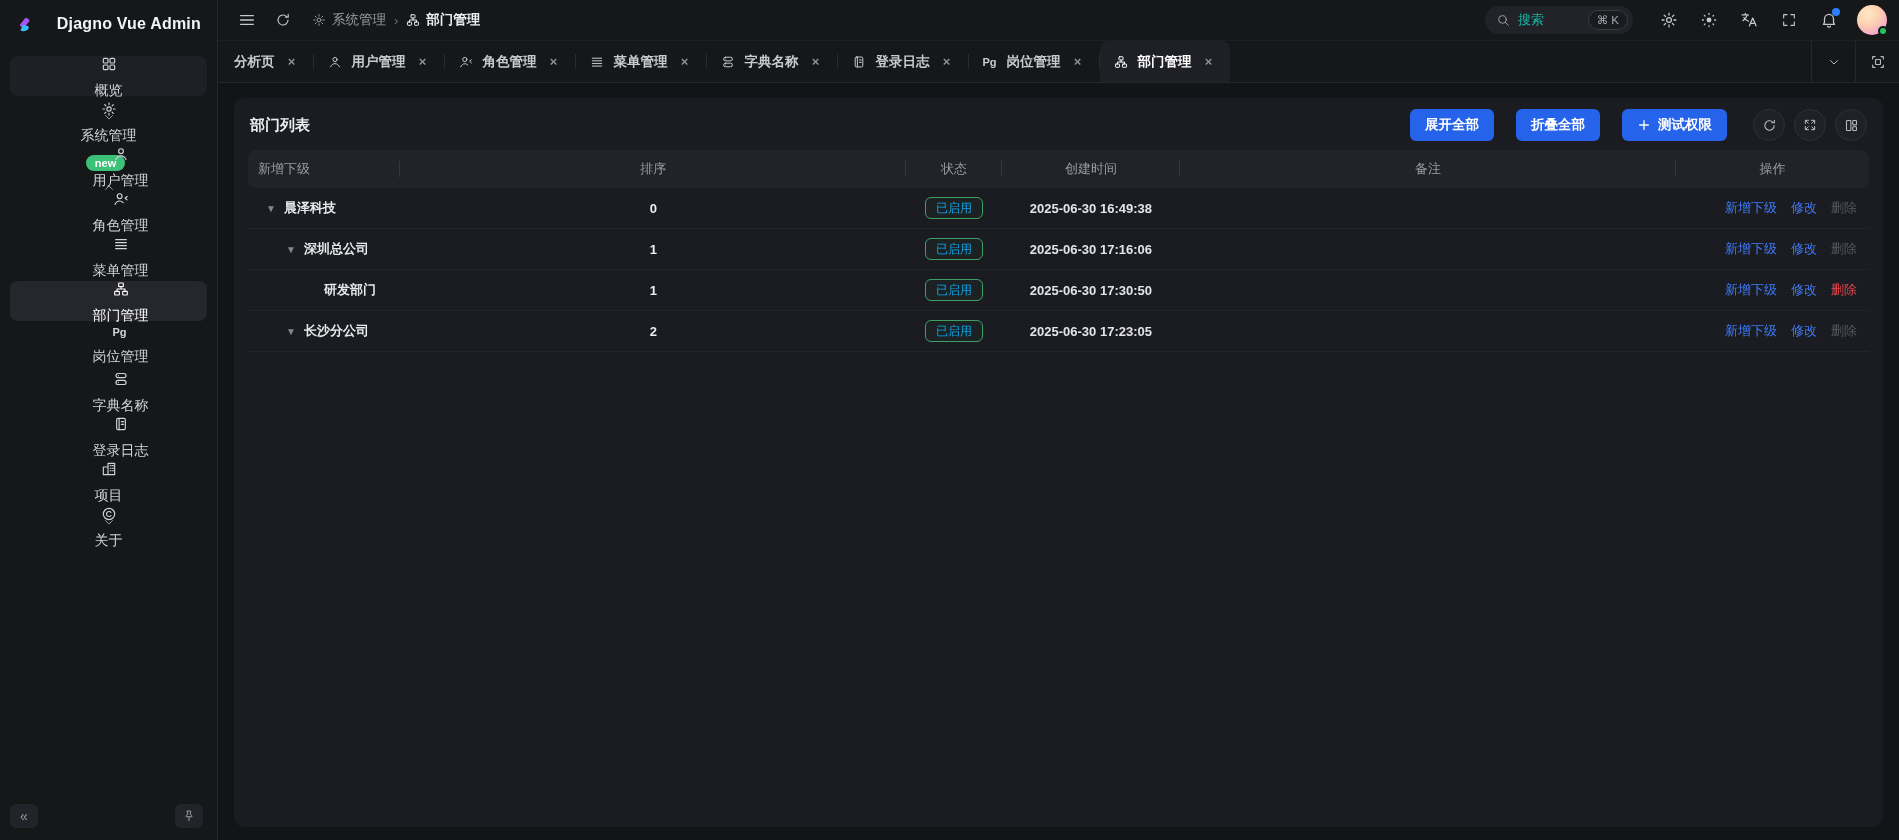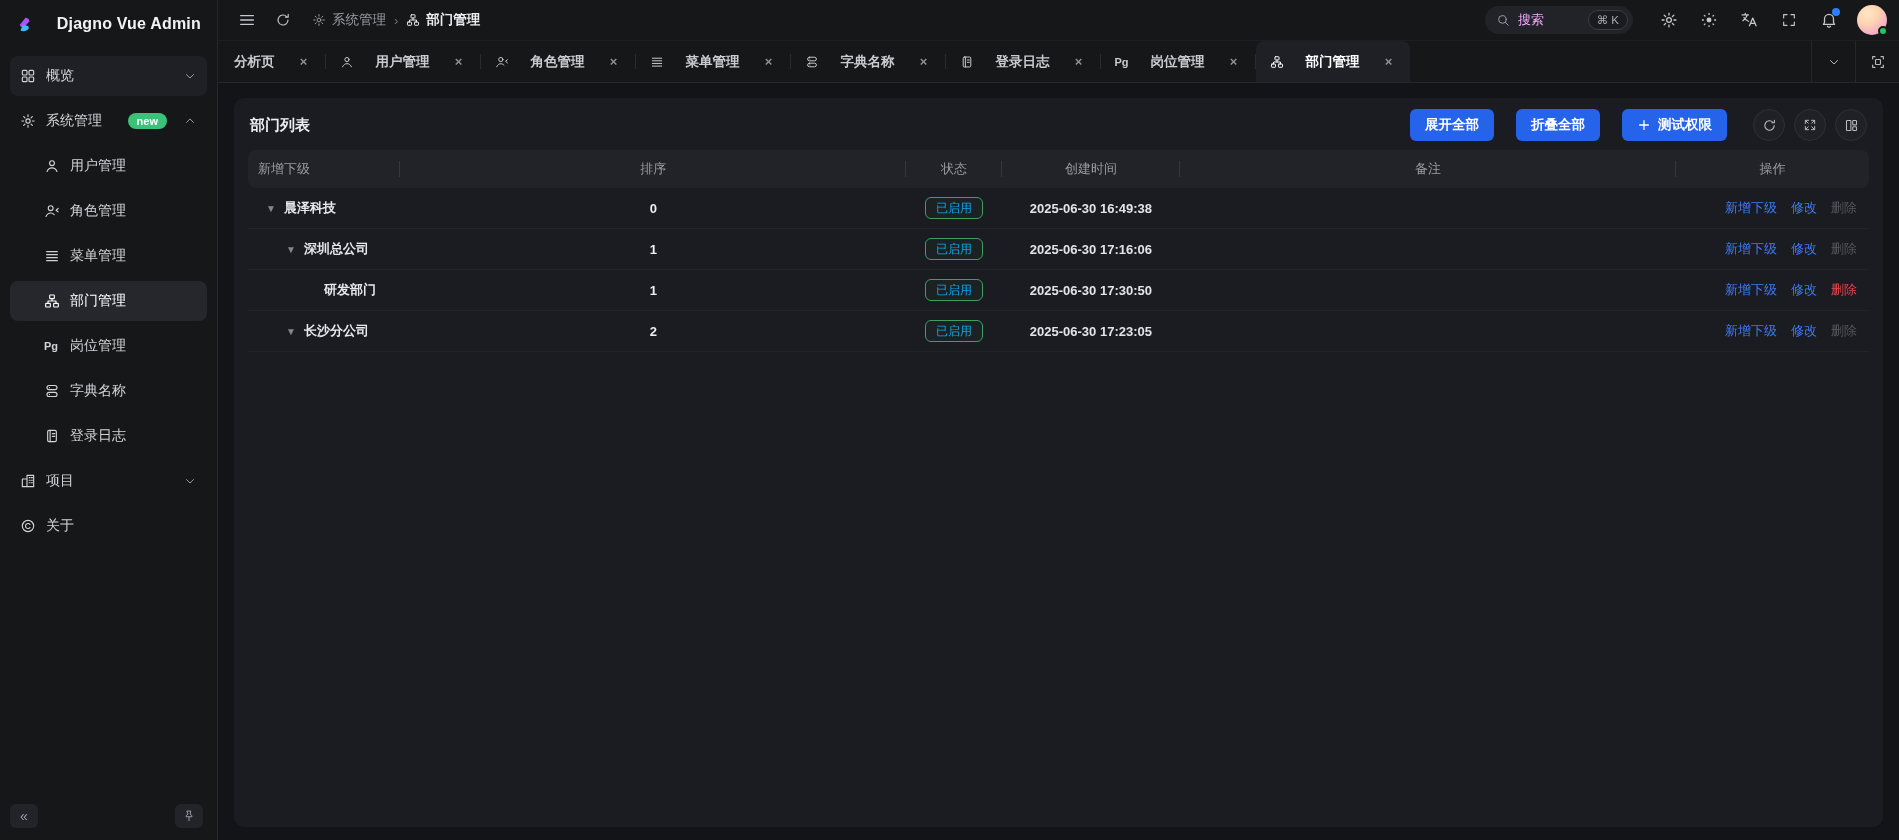--- a/index.html
+++ b/index.html
@@ -13,21 +13,21 @@
   
   .sidebar {
     width:218px; min-width:218px; height:100%; background:#161719;
     border-right:1px solid #26272c; position:relative; display:flex; flex-direction:column;
   }
   .logo { height:44px; display:flex; align-items:center; gap:23px; padding:0 16px; margin-top:2px; }
   .logo-title { font-size:16px; font-weight:700; color:#f2f3f5; letter-spacing:.2px; white-space:nowrap; }
   .side-nav { padding:10px 10px 0; flex:1; overflow:hidden; }
   .side-item {
     height:40px; display:flex; align-items:center; gap:10px; padding:0 10px;
-    border-radius:8px; color:#d3d4d9; cursor:pointer; margin-bottom:5px; font-size:14px;
+    border-radius:8px; color:#d3d4d9; cursor:pointer; margin-bottom:5px; font-size:14px;flex-direction:column;
   }
   .side-item .side-label { flex:1; white-space:nowrap; }
   .side-item.boxed { background:#1f2025; }
   .side-item.active { background:#26272d; color:#fff; }
   .side-item.child { padding-left:34px; }
   .ic { display:inline-flex; align-items:center; justify-content:flex-start; color:inherit; }
   .ic svg { width:100%; height:100%; fill:none; stroke:currentColor; stroke-width:1.7; stroke-linecap:round; stroke-linejoin:round; }
   .s18 { width:18px; height:18px; } .s16 { width:16px; height:16px; }
   .s14 { width:14px; height:14px; }
   .dim { color:#9preferably; }
@@ -60,21 +60,21 @@
   .crumbs { display:flex; align-items:center; gap:8px; margin-left:8px; font-size:13.5px; }
   .crumb { display:flex; align-items:center; gap:6px; color:#9b9da3; cursor:pointer; }
   .crumb.current { color:#eceef1; font-weight:600; }
   .crumb-sep { color:#6f7177; font-size:13px; }
   .spacer { flex:1; }
 
   .search-pill {
     height:28px; background:#222329; border-radius:999px; display:flex; align-items:center;
     gap:8px; padding:0 5px 0 11px; min-width:148px; cursor:pointer; margin-right:14px;
   }
-  .search-pill .ph { color:#f0abfc; font-size:13px; flex:1; }
+  .search-pill .ph { color:#14b8a6; font-size:13px; flex:1; }
   .kbd {
     border:1px solid #3b3c42; border-radius:999px; padding:2px 8px; font-size:11.5px;
     color:#a7a9af; background:#1a1b1f; white-space:nowrap;
   }
   .tool-icons { display:flex; align-items:center; gap:8px; }
   .tool-btn { position:relative; width:32px; height:32px; border:none; background:transparent;
     color:#c6c8cd; display:flex; align-items:center; justify-content:center; cursor:pointer; border-radius:8px; }
   .noti-dot { position:absolute; top:4px; right:5px; width:8px; height:8px; border-radius:50%; background:#2b7fff; }
   .avatar {
     width:30px; height:30px; border-radius:50%; margin:0 2px 0 6px; cursor:pointer; position:relative;
@@ -83,21 +83,21 @@
   .status-dot { position:absolute; right:-1px; bottom:-1px; width:10px; height:10px;
     border-radius:50%; background:#22c55e; border:2px solid #161719; }
 
   
   .tabbar {
     height:43px; background:#161719; border-bottom:1px solid #26272c; border-top:1px solid #1d1e22;
     display:flex; align-items:stretch;
   }
   .tabs { flex:1; display:flex; align-items:stretch; overflow:hidden; padding-left:2px; }
   .tab {
-    display:flex; align-items:center; gap:22px; padding:0 14px; cursor:pointer;
+    display:flex; align-items:center; gap:10px; padding:0 14px; cursor:pointer;
     color:#c9cbd0; font-size:13.5px; font-weight:600; white-space:nowrap; position:relative;
   }
   .tab.active { background:#1e2026; color:#fff; border-radius:8px 8px 0 0; }
   .tab .tclose { color:#8f9197; font-size:13px; width:14px; height:14px; display:inline-flex;
     align-items:center; justify-content:center; border-radius:50%; }
   .tab-divider { width:1px; background:#2a2b30; margin:13px 0; }
   .tab-ctrl { display:flex; }
   .tab-ctrl .tcb {
     width:44px; border:none; background:transparent; border-left:1px solid #26272c;
     color:#b9bbc0; display:flex; align-items:center; justify-content:center; cursor:pointer;

